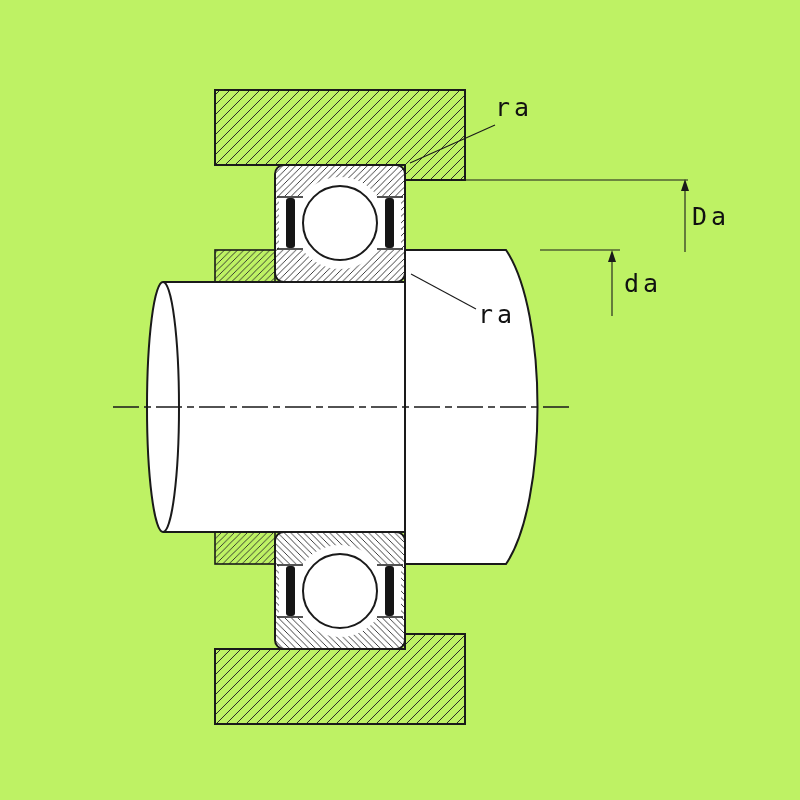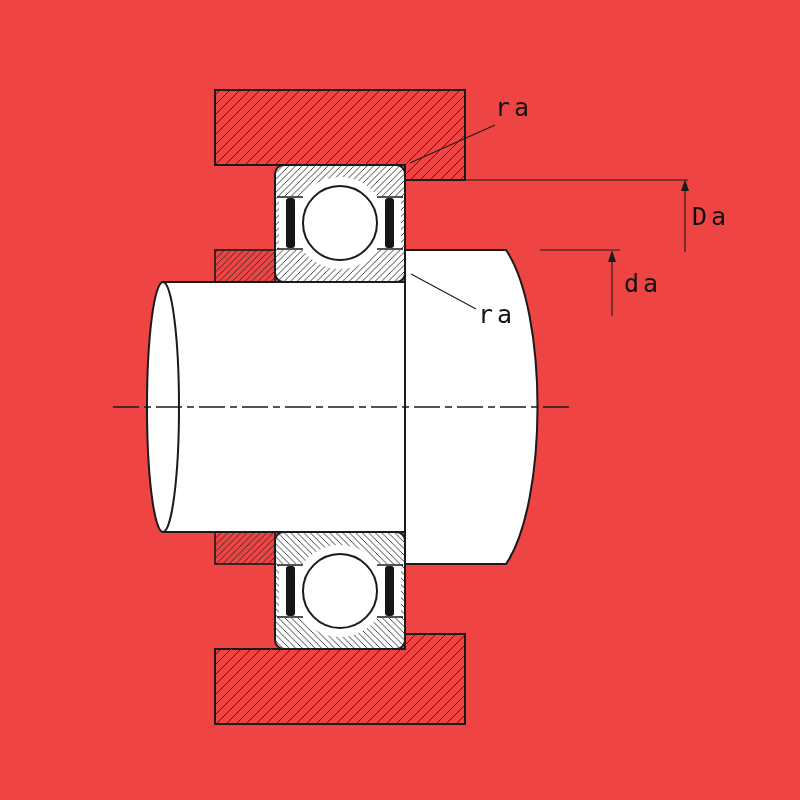--- a/index.html
+++ b/index.html
@@ -7,21 +7,21 @@
     padding: 0;
     background: #ffffff;
     width: 800px;
     height: 800px;
     overflow: hidden;
   }
   #stage {
     position: relative;
     width: 800px;
     height: 800px;
-    background: #ef4444;
+    background: #bef264;
     text-align: center;
   }
   svg { display: block; }
   .outline { fill: #ffffff; stroke: #1a1a1a; stroke-width: 2; }
   .hatched-housing { fill: url(#hatchH); stroke: #1a1a1a; stroke-width: 2; }
   .hatched-ring { fill: url(#hatchB); stroke: #1a1a1a; stroke-width: 1.6; }
   .thin { stroke: #1a1a1a; stroke-width: 1.1; fill: none; }
   .med { stroke: #1a1a1a; stroke-width: 1.6; fill: none; }
   .thick { stroke: #1a1a1a; stroke-width: 2; fill: none; }
   .clear { fill: #ffffff; stroke: none; }

